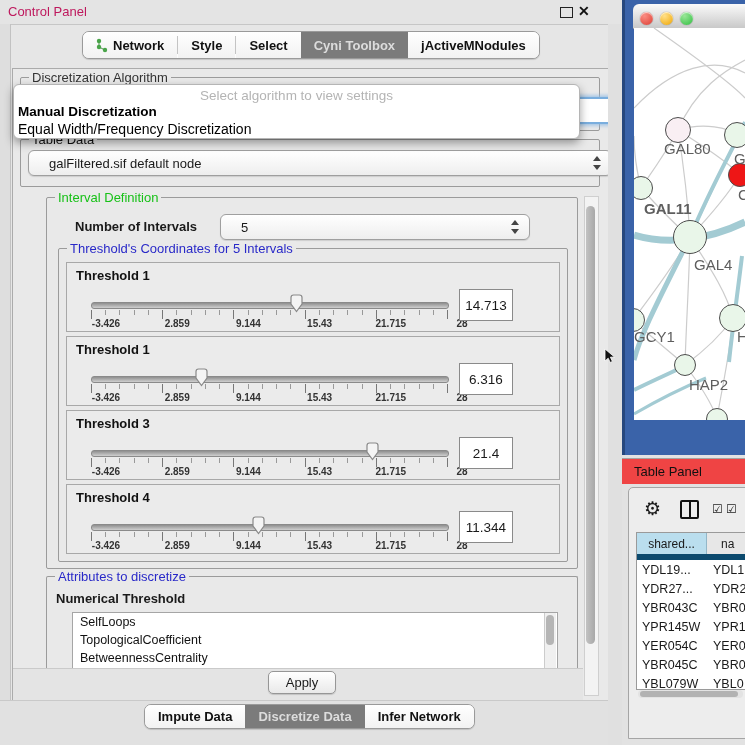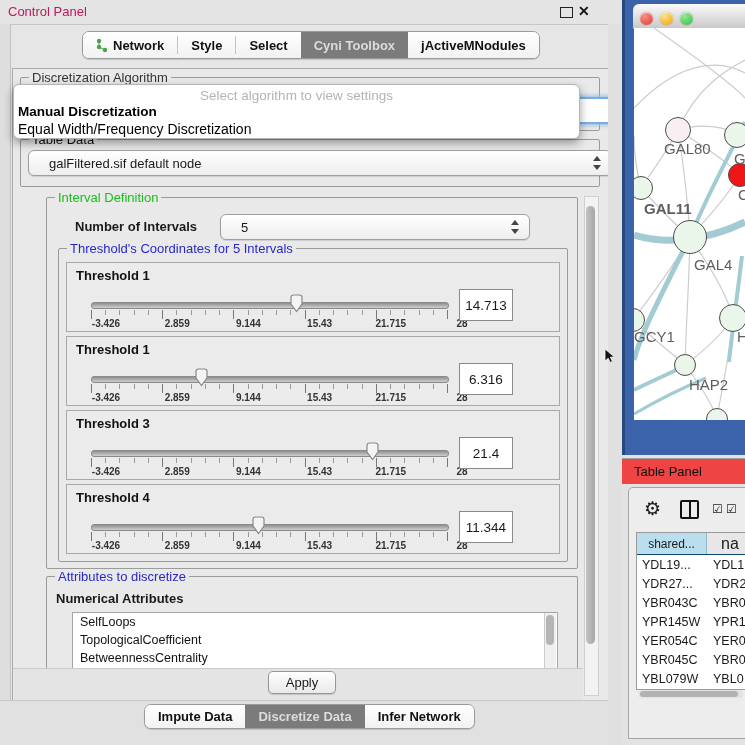--- a/index.html
+++ b/index.html
@@ -92,23 +92,23 @@
   #tp-header{left:622px;top:458px;width:123px;height:25px;background:#ef4444;border-top:1px solid #a3a3a3;border-bottom:1px solid #bdbdbd;}
   #tp-title{left:12px;top:5px;font-size:13px;color:#111;}
   #tp-bg{left:622px;top:484px;width:123px;height:261px;background:#e2e2e2;}
   #tp-panel{left:628px;top:487px;width:117px;height:250px;background:#ededed;border:1px solid #a5a5a5;border-radius:5px 0 0 0;}
   #tp-toolbar{left:636px;top:496px;width:109px;height:30px;}
   #gear-icon{left:8px;top:1px;font-size:19px;color:#1a1a1a;}
   #split-icon{left:44px;top:4px;width:15px;height:15px;border:2px solid #111;border-radius:2px;}
   #split-icon:before{content:"";position:absolute;left:6.5px;top:0;width:2px;height:15px;background:#111;}
   .cb-icon{top:6px;font-size:12px;color:#222;}
   #tp-table{left:636px;top:532px;width:109px;height:156px;background:#fff;border:1px solid #9a9a9a;overflow:hidden;}
-  #tp-head{display:flex;height:21px;border-bottom:1px solid #0c4a6e;}
+  #tp-head{display:flex;height:21px;border-bottom:6px solid #0c4a6e;}
   #tp-head .h1{width:69px;background:#badeee;border-right:1px solid #93b7c8;font-size:12px;display:flex;align-items:center;justify-content:center;}
-  #tp-head .h2{flex:1;background:#e7e7e7;font-size:16px;display:flex;align-items:center;padding-left:14px;}
+  #tp-head .h2{flex:1;background:#e7e7e7;font-size:12px;display:flex;align-items:center;padding-left:14px;}
   .trow{display:flex;height:19px;align-items:center;font-size:12.5px;}
   .trow .c1{width:69px;padding-left:5px;box-sizing:border-box;white-space:nowrap;overflow:hidden;}
   .trow .c2{flex:1;padding-left:7px;white-space:nowrap;overflow:hidden;}
   #tp-hscroll{left:638px;top:690px;width:105px;height:8px;background:#e3e3e3;border-radius:4px;}
   #tp-hthumb{left:640px;top:691px;width:98px;height:6px;background:#b2b2b2;border-radius:3px;}
 
   #gutter{left:608px;top:24px;width:14px;height:721px;background:#e0e0e0;}
   #cursor{left:604px;top:349px;z-index:40;}
 </style>
 </head>
@@ -249,21 +249,21 @@
       </div>
       <svg class="thumb" viewBox="0 0 15 19" style="left: 183.818px;">
           <path d="M2 3.5 Q2 1 4.5 1 H10.5 Q13 1 13 3.5 V10 L7.5 17.5 L2 10 Z" fill="#f4f4f4" stroke="#898989" stroke-width="1.2"></path>
         </svg>
       <div class="valuebox">11.344</div>
     </div>
 
     <div class="group" style="left:46px;top:576px;width:530px;height:123px;border-bottom:none;">
       <span class="gtitle blue">Attributes to discretize</span>
     </div>
-    <span class="abs" style="left:56px;top:591px;font-size:13px;font-weight:bold;">Numerical Attributes</span>
+    <span class="abs" style="left:56px;top:591px;font-size:13px;font-weight:bold;">Numerical Threshold</span>
     <div id="attr-list" class="abs">
         <div class="item">SelfLoops</div>
         <div class="item">TopologicalCoefficient</div>
         <div class="item">BetweennessCentrality</div>
       </div>
     <div id="attr-scroll" class="abs"></div>
     <div id="attr-thumb" class="abs"></div>
 
     <div id="v-scroll" class="abs"></div>
     <div id="v-thumb" class="abs"></div>

